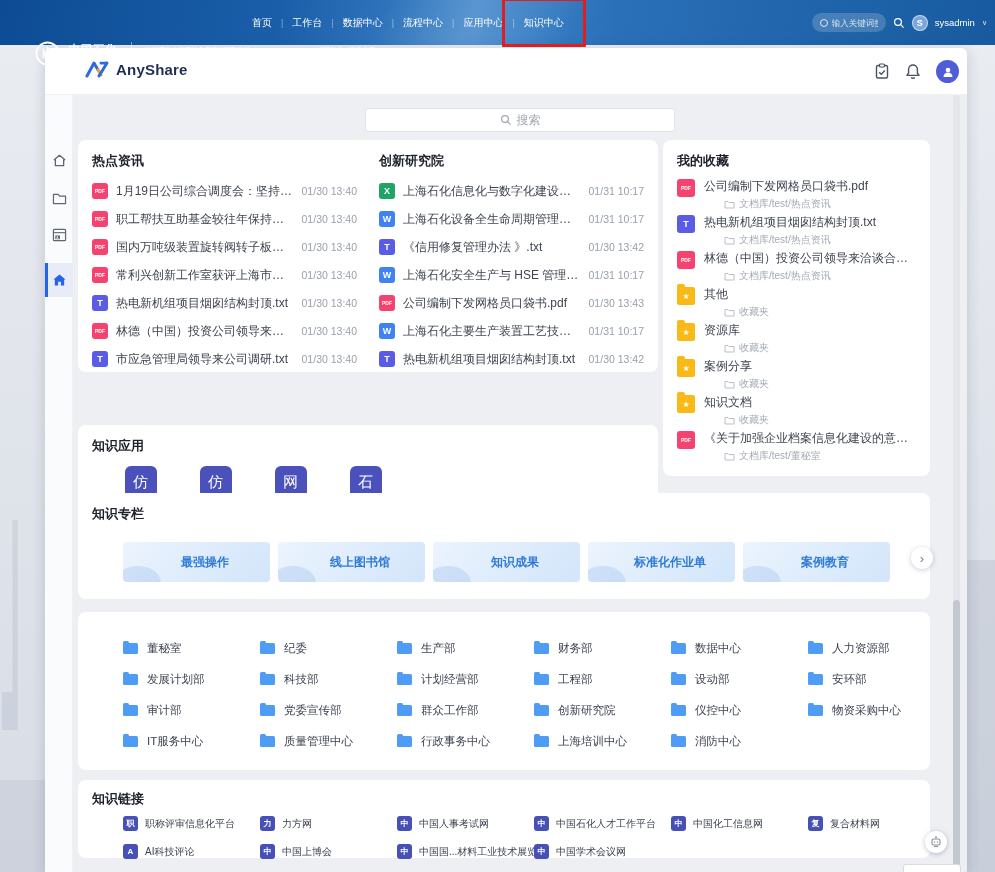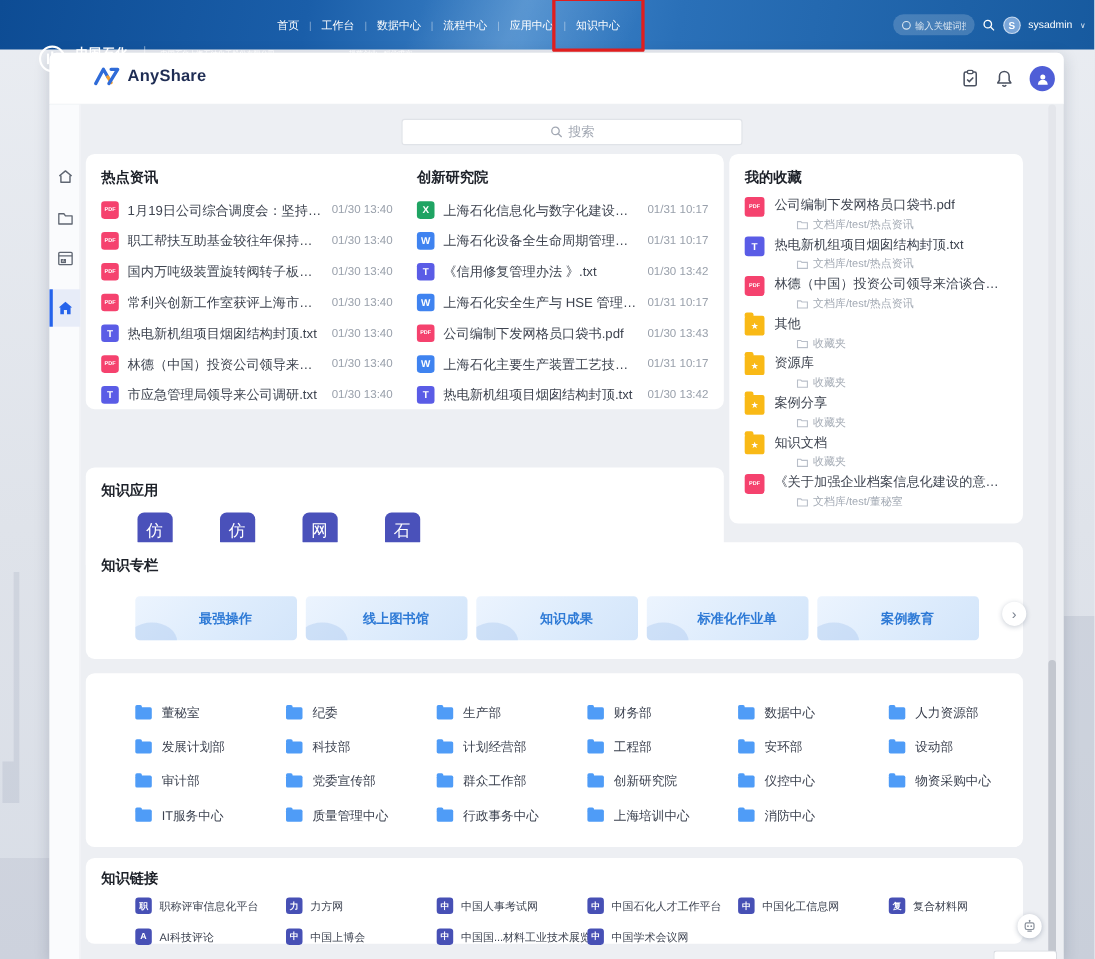--- a/index.html
+++ b/index.html
@@ -599,26 +599,26 @@
             <span class="world-label">计划经营部</span>
           </div>
 
           <div class="world-item">
             <span class="wfolder"></span>
             <span class="world-label">工程部</span>
           </div>
 
           <div class="world-item">
             <span class="wfolder"></span>
+            <span class="world-label">设动部</span>
+          </div>
+
+          <div class="world-item">
+            <span class="wfolder"></span>
             <span class="world-label">安环部</span>
-          </div>
-
-          <div class="world-item">
-            <span class="wfolder"></span>
-            <span class="world-label">设动部</span>
           </div>
 
           <div class="world-item">
             <span class="wfolder"></span>
             <span class="world-label">审计部</span>
           </div>
 
           <div class="world-item">
             <span class="wfolder"></span>
             <span class="world-label">党委宣传部</span>

